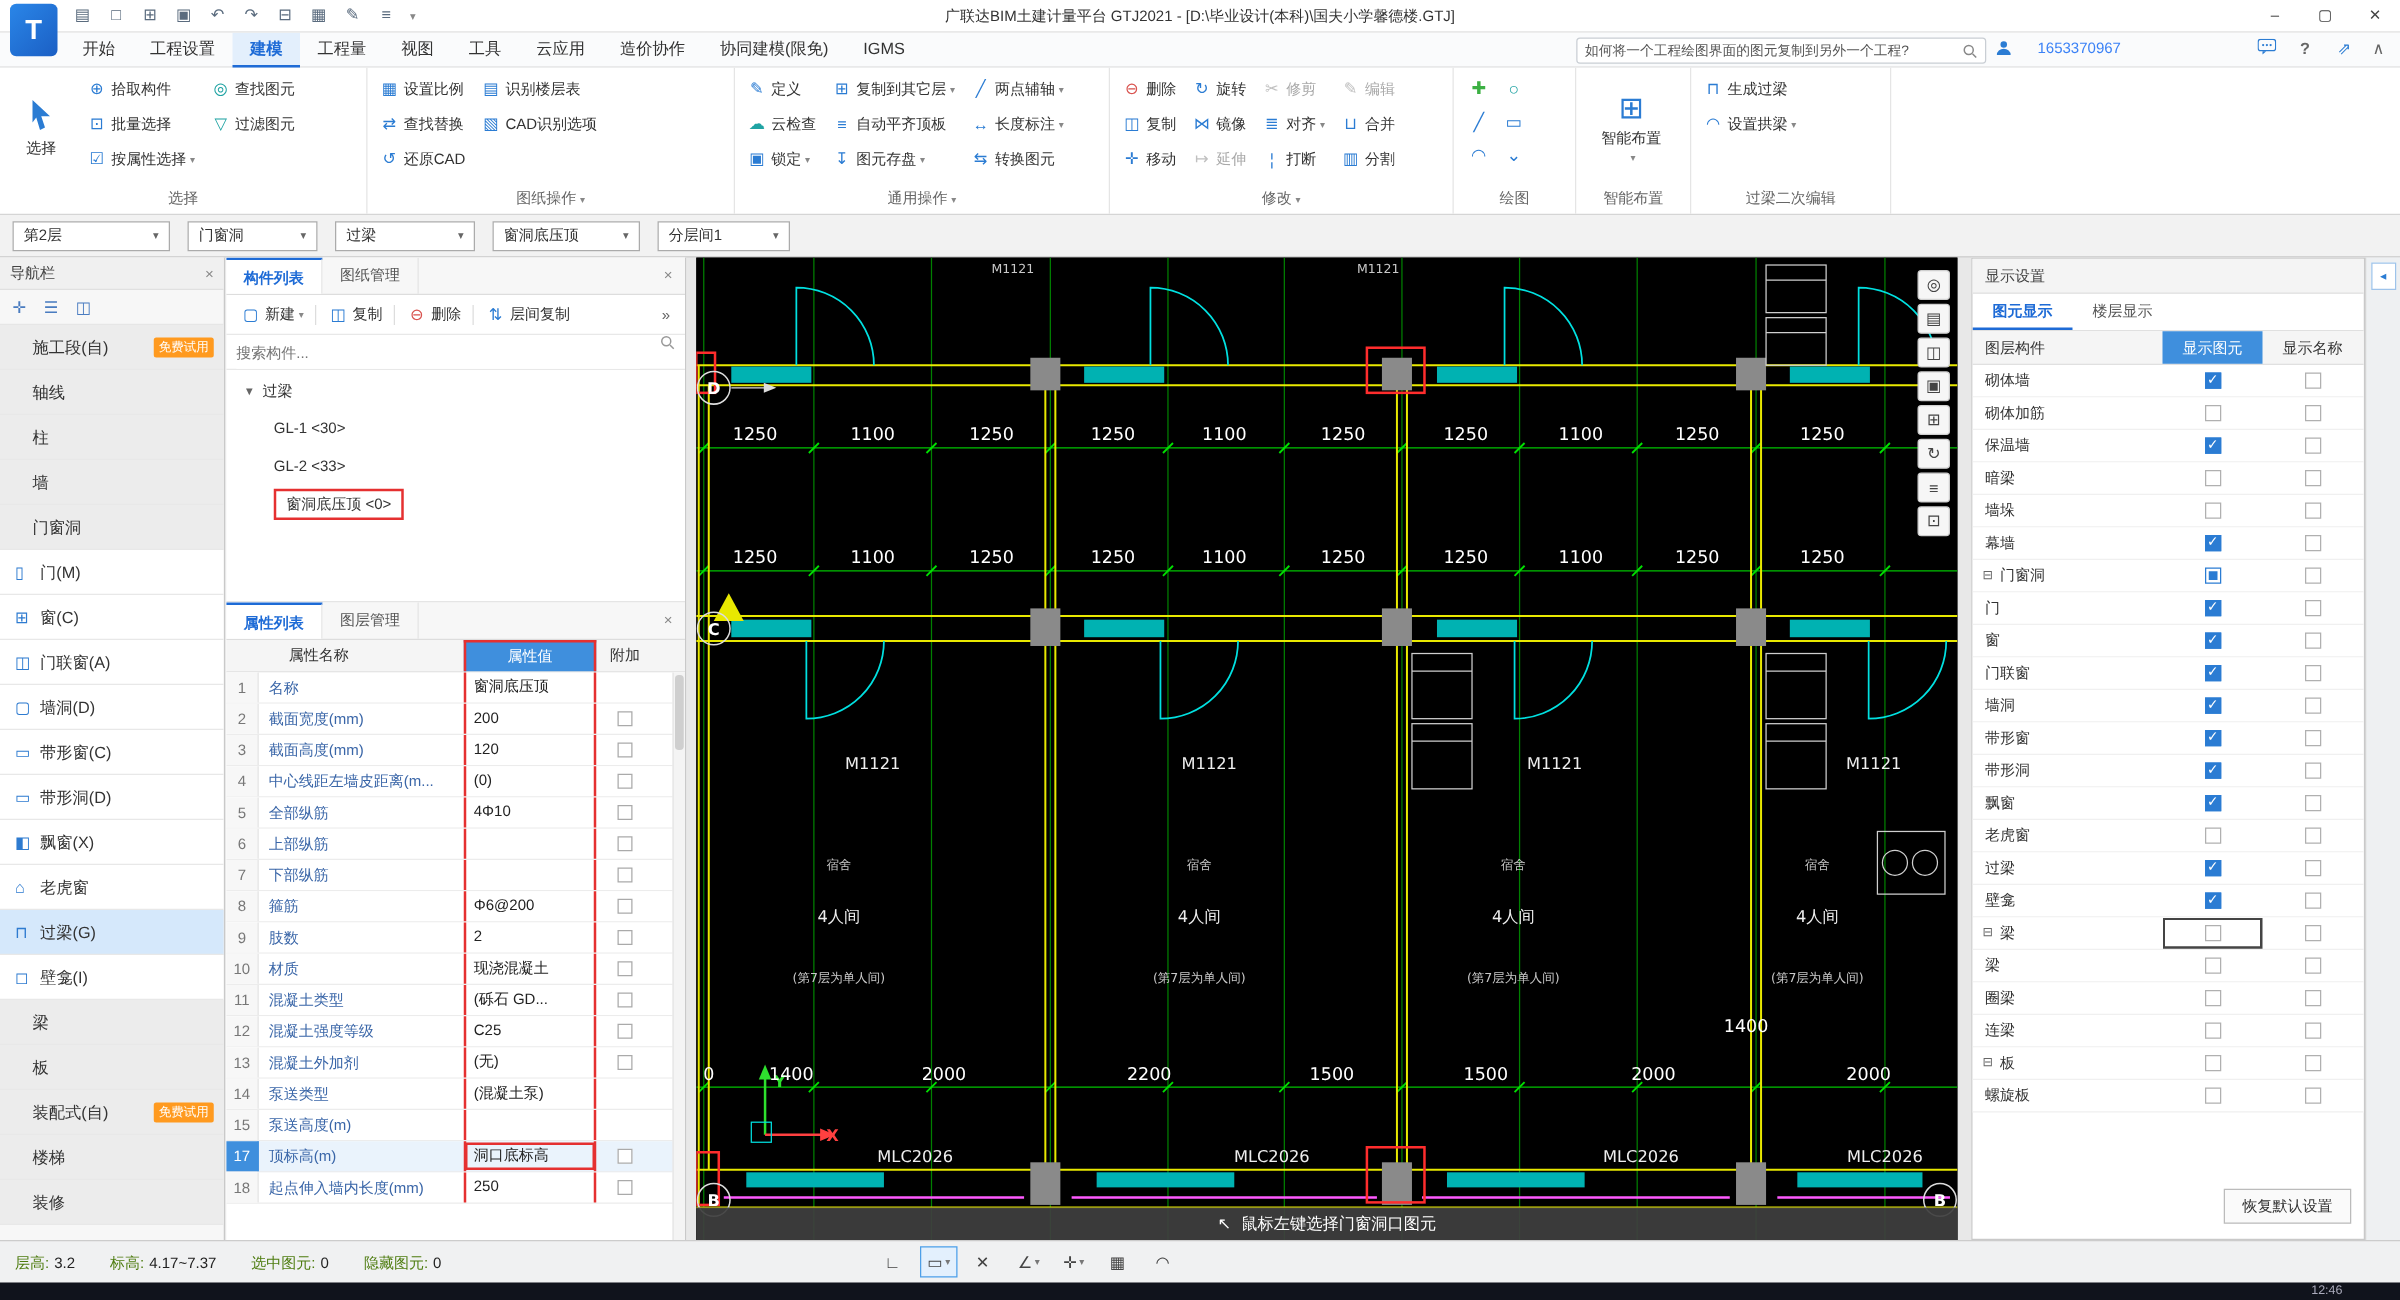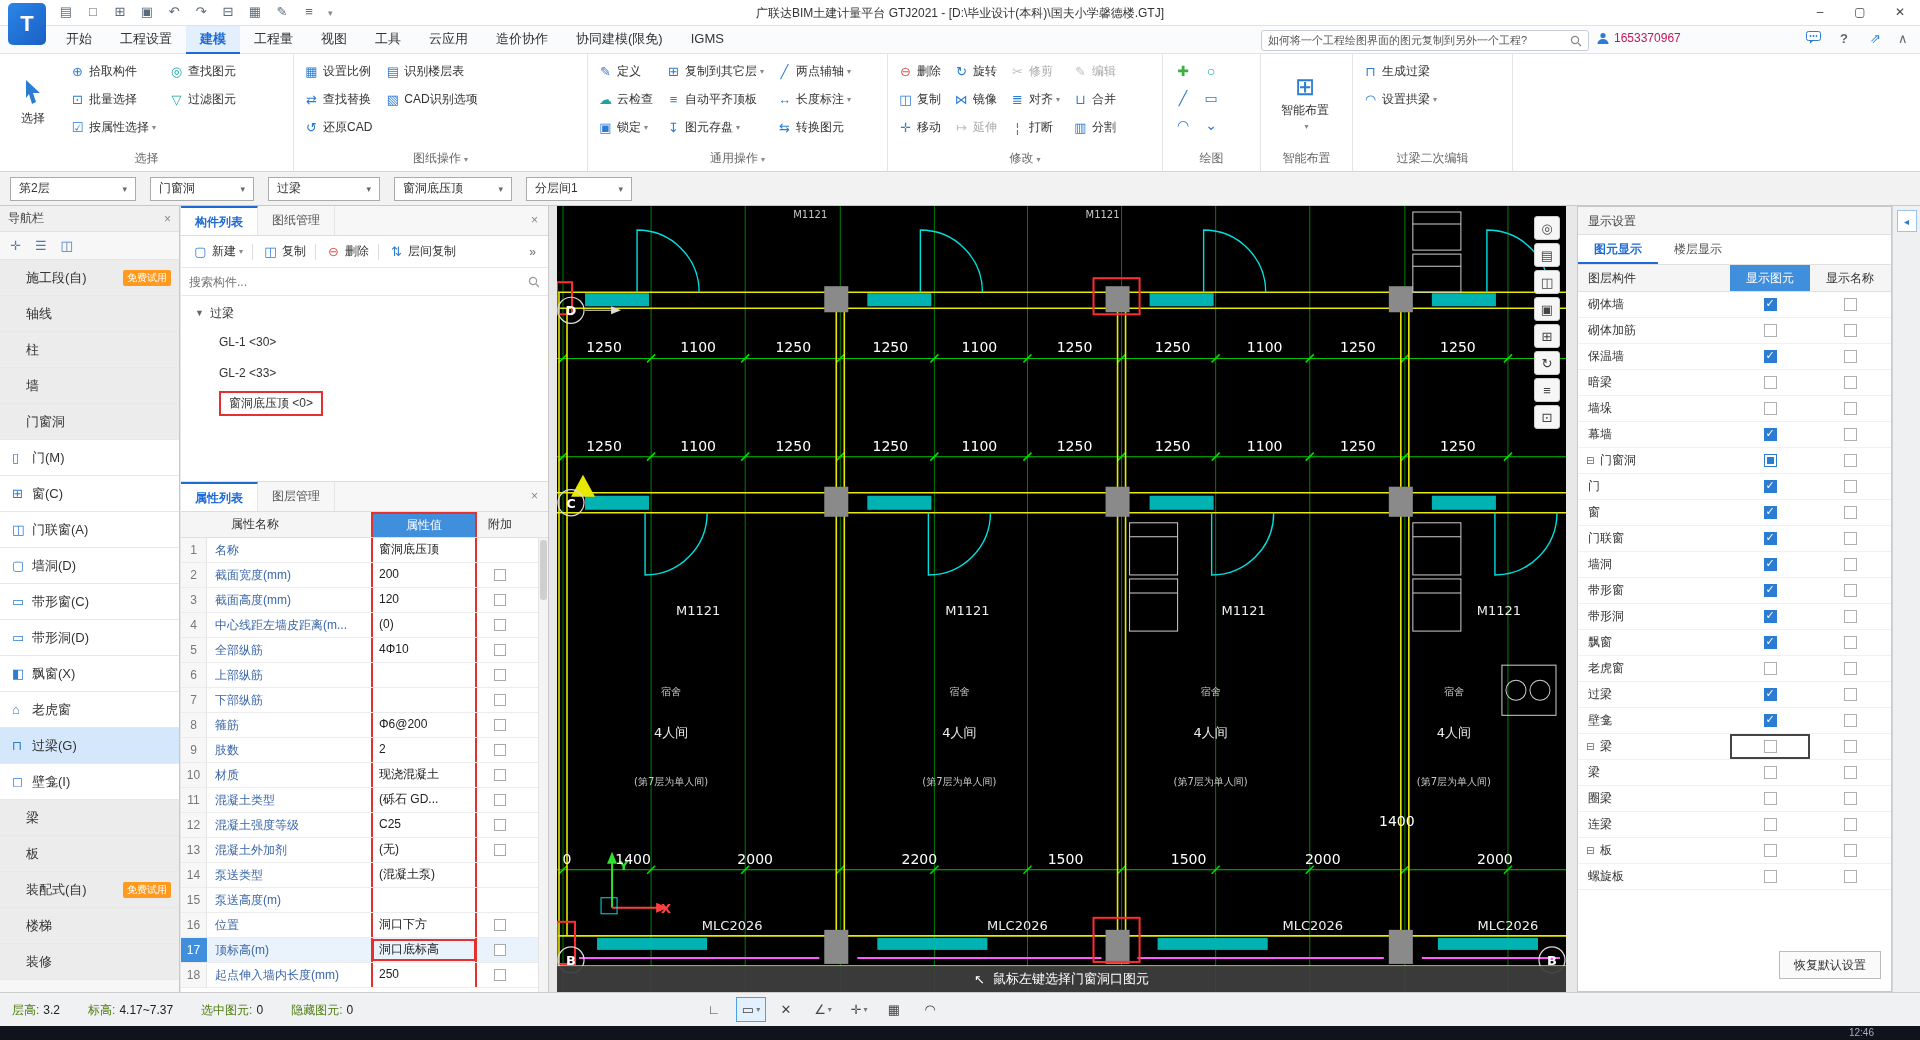--- a/index.html
+++ b/index.html
@@ -14,21 +14,21 @@
   #qa .caret{font-size:9px;color:#888;line-height:18px}
   #wbtns{position:absolute;right:0;top:0;display:flex;z-index:8}
   #wbtns span{width:40px;height:26px;line-height:25px;text-align:center;font-size:12px;color:#444}
   
   #tabrow{position:absolute;top:26px;left:0;right:0;height:28px;background:#fafbfc;border-bottom:1px solid #e3e3e3;z-index:5}
   #tabs{position:absolute;left:52px;top:0;display:flex;height:28px}
   .mtab{padding:0 14px;line-height:26px;font-size:13px;color:#333;white-space:nowrap}
   .mtab.active{background:#e3effc;color:#1e6bd6;border-bottom:2px solid #1e6bd6;font-weight:bold}
   #qsearch{position:absolute;left:1261px;top:4px;width:328px;height:21px;border:1px solid #c9ced4;border-radius:3px;background:#fff;display:flex;align-items:center;padding:0 6px;gap:4px}
   #qsearch input{border:0;outline:0;flex:1;font-size:11px;color:#555;background:transparent;font-family:inherit}
-  #uid{position:absolute;left:1596px;top:5px;display:flex;align-items:center;gap:4px;color:#be185d;font-size:12px}
+  #uid{position:absolute;left:1596px;top:5px;display:flex;align-items:center;gap:20px;color:#3b82f6;font-size:12px}
   .tr-ico{position:absolute;top:5px;color:#2b7cd3;font-size:13px}
   
   #ribbon{position:absolute;top:54px;left:0;right:0;height:118px;background:#fff;border-bottom:1px solid #d5d5d5}
   #rgroups{display:flex;height:117px}
   .grp{border-right:1px solid #e5e5e5;display:flex;flex-direction:column;flex:none}
   .gbody{flex:1;display:flex;padding:3px 6px 0 6px;gap:6px}
   .glbl{height:22px;line-height:19px;text-align:center;color:#666;font-size:12px}
   .rcol{display:flex;flex-direction:column}
   .rb{display:flex;align-items:center;height:28px;padding:0 3px;font-size:12px;color:#333;white-space:nowrap}
   .ri{width:17px;font-size:13px;color:#2b7cd3;text-align:center;margin-right:3px;flex:none}
@@ -63,21 +63,21 @@
   
   #comp{position:absolute;left:181px;top:0;width:368px;height:786px;background:#fff;border-right:1px solid #c9c9c9;overflow:hidden}
   .ptabs{height:30px;display:flex;border-bottom:1px solid #ddd;background:#f7f7f7}
   .ptab{padding:0 14px;line-height:28px;font-size:12px;color:#555;border-right:1px solid #e5e5e5}
   .ptab.on{background:#fff;color:#1e6bd6;border-top:2px solid #1e6bd6;font-weight:bold}
   .px{margin-left:auto;padding:0 10px;line-height:28px;color:#888}
   .ctoolbar{height:32px;display:flex;align-items:center;padding:0 6px;gap:2px;border-bottom:1px solid #e8e8e8;font-size:12px}
   .ctb{display:flex;align-items:center;height:24px;padding:0 5px;color:#333}
   .sep{width:1px;height:16px;background:#ddd;margin:0 2px}
   .more{margin-left:auto;color:#666;padding:0 6px}
-  .csearch{height:28px;display:flex;align-items:center;border-bottom:1px solid #e8e8e8;padding:0 8px;gap:16px}
+  .csearch{height:28px;display:flex;border-bottom:1px solid #e8e8e8;padding:0 8px;gap:16px}
   .csearch input{flex:1;border:0;outline:0;font-size:12px;color:#888;font-family:inherit}
   #tree{height:186px;border-bottom:1px solid #ddd;overflow:hidden;padding-top:4px}
   .tgroup{height:26px;display:flex;align-items:center;padding-left:14px;font-size:12px;gap:6px}
   .texp{font-size:9px;color:#666}
   .titem{height:31px;display:flex;align-items:center;padding-left:38px;font-size:12px;color:#333}
   .redbox{border:2px solid #e53030;padding:2px 8px}
   #phead{height:26px;display:flex;background:#f5f5f5;border-bottom:1px solid #e0e0e0;font-size:12px;color:#333}
   #phead .hc0{width:26px}
   #phead .hc1{width:164px;line-height:25px;padding-left:24px}
   #phead .hc2{width:106px;background:#3f8fdd;color:#fff;border:2px solid #e53030;border-bottom:none;display:flex;align-items:center;justify-content:center}
@@ -798,28 +798,20 @@
           <span class="pchk"></span>
         </div>
 
         <div class="prow">
           <span class="pnum">15</span>
           <span class="pname">泵送高度(m)</span>
           <span class="pval"></span>
           <span class="pchk"></span>
         </div>
 
-        <div class="prow">
-          <span class="pnum">16</span>
-          <span class="pname">位置</span>
-          <span class="pval">洞口下方</span>
-          <span class="pchk">
-            <i class="pcb"></i>
-          </span>
-        </div>
 
         <div class="prow sel">
           <span class="pnum seln">17</span>
           <span class="pname">顶标高(m)</span>
           <span class="pval vred">洞口底标高</span>
           <span class="pchk">
             <i class="pcb"></i>
           </span>
         </div>
 

